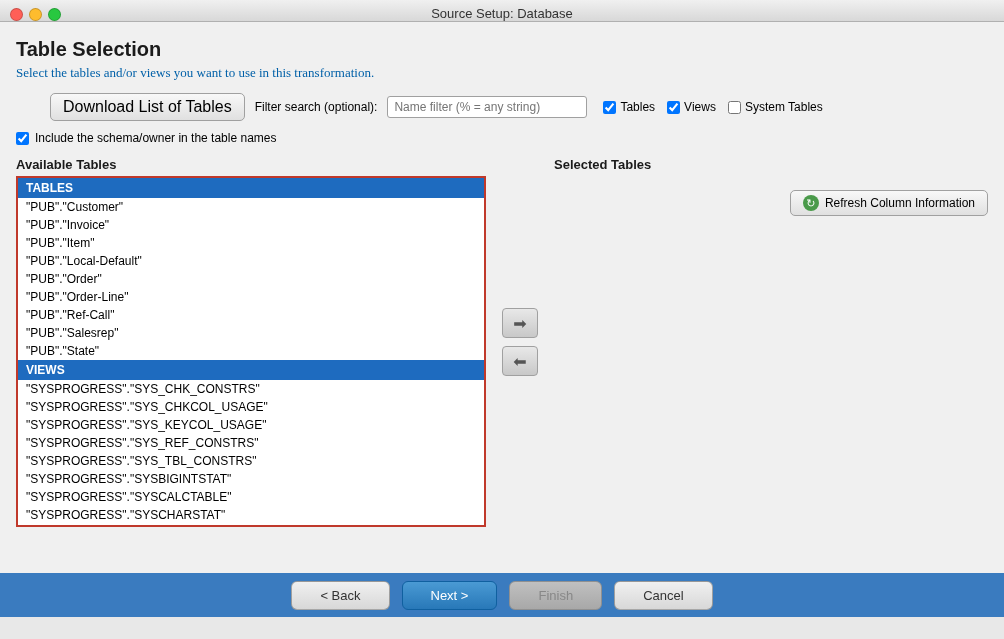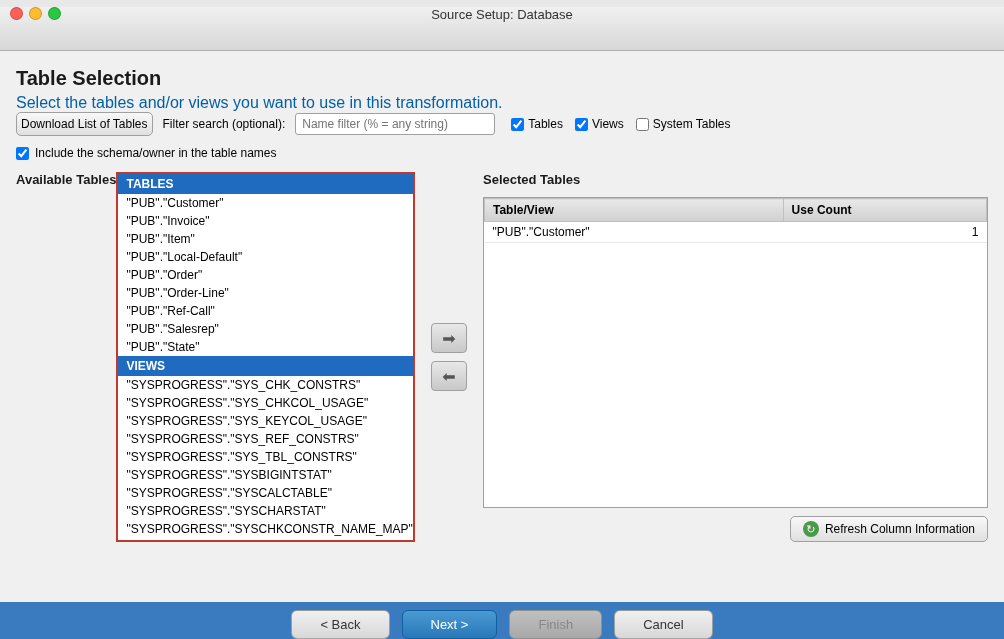--- a/index.html
+++ b/index.html
@@ -6,27 +6,26 @@
     body {
       font-family: -apple-system, BlinkMacSystemFont, "Helvetica Neue", Arial, sans-serif;
       font-size: 13px;
       background: #e8e8e8;
       width: 1004px;
       height: 639px;
       overflow: hidden;
     }
     .title-bar {
       background: linear-gradient(to bottom, #f0f0f0, #d8d8d8);
-      height: 44px;
-      display: flex;
-      align-items: flex-start;
+      height: 22px;
+      display: flex;
+      align-items: flex-end;
       justify-content: center;
       border-bottom: 1px solid #b0b0b0;
       position: relative;
-      margin-top: 7px;
     }
     .title-bar-buttons {
       position: absolute;
       left: 10px;
       display: flex;
       gap: 6px;
       align-items: center;
     }
     .title-btn {
       width: 13px;
@@ -50,37 +49,40 @@
       overflow: hidden;
     }
     .page-title {
       font-size: 20px;
       font-weight: bold;
       color: #1a1a1a;
       margin-bottom: 4px;
     }
     .page-subtitle {
       color: #0060a8;
-      font-size: 16px;
+      font-size: 13px;
+      margin-bottom: 12px;
+      font-family: Liberation Serif, serif;
     }
     .toolbar {
       display: flex;
       align-items: center;
       gap: 10px;
       margin-bottom: 10px;
       flex-wrap: wrap;
     }
     .btn-download {
       background: linear-gradient(to bottom, #f8f8f8, #e0e0e0);
       border: 1px solid #a0a0a0;
       border-radius: 5px;
-      padding: 4px 4px;
-      font-size: 12px;
+      padding: 4px 12px;
+      font-size: 16px;
       cursor: pointer;
       white-space: nowrap;
+      margin-left: 34px;
     }
     .filter-label {
       font-size: 12px;
       white-space: nowrap;
     }
     .filter-input {
       border: 1px solid #a0a0a0;
       border-radius: 3px;
       padding: 3px 6px;
       font-size: 12px;
@@ -107,23 +109,23 @@
       gap: 6px;
       margin-bottom: 12px;
     }
     .schema-label { font-size: 12px; }
     .panels {
       display: flex;
       gap: 10px;
       height: 370px;
     }
     .left-panel {
-      width: 399px;
-      display: flex;
-      flex-direction: row;
+      width: 470px;
+      display: flex;
+      flex-direction: column;
     }
     .left-panel-label {
       font-size: 13px;
       font-weight: bold;
       margin-bottom: 4px;
       color: #1a1a1a;
     }
     .list-container {
       flex: 1;
       border: 2px solid #c0392b;
@@ -340,36 +342,20 @@
       </div>
     </div>
 
     <div class="middle-buttons">
       <button class="arrow-btn" title="Move to selected">➡</button>
       <button class="arrow-btn" title="Move back">⬅</button>
     </div>
 
     <div class="right-panel">
       <div class="right-panel-label">Selected Tables</div>
-      <div class="selected-table">
-        <table>
-          <thead>
-            <tr>
-              <th>Table/View</th>
-              <th>Use Count</th>
-            </tr>
-          </thead>
-          <tbody>
-            <tr>
-              <td>"PUB"."Customer"</td>
-              <td>1</td>
-            </tr>
-          </tbody>
-        </table>
-      </div>
       <div class="bottom-toolbar">
         <button class="refresh-btn">
           <span class="refresh-icon">↻</span>
           <span>Refresh Column Information</span>
         </button>
       </div>
     </div>
   </div>
 </div>
 

